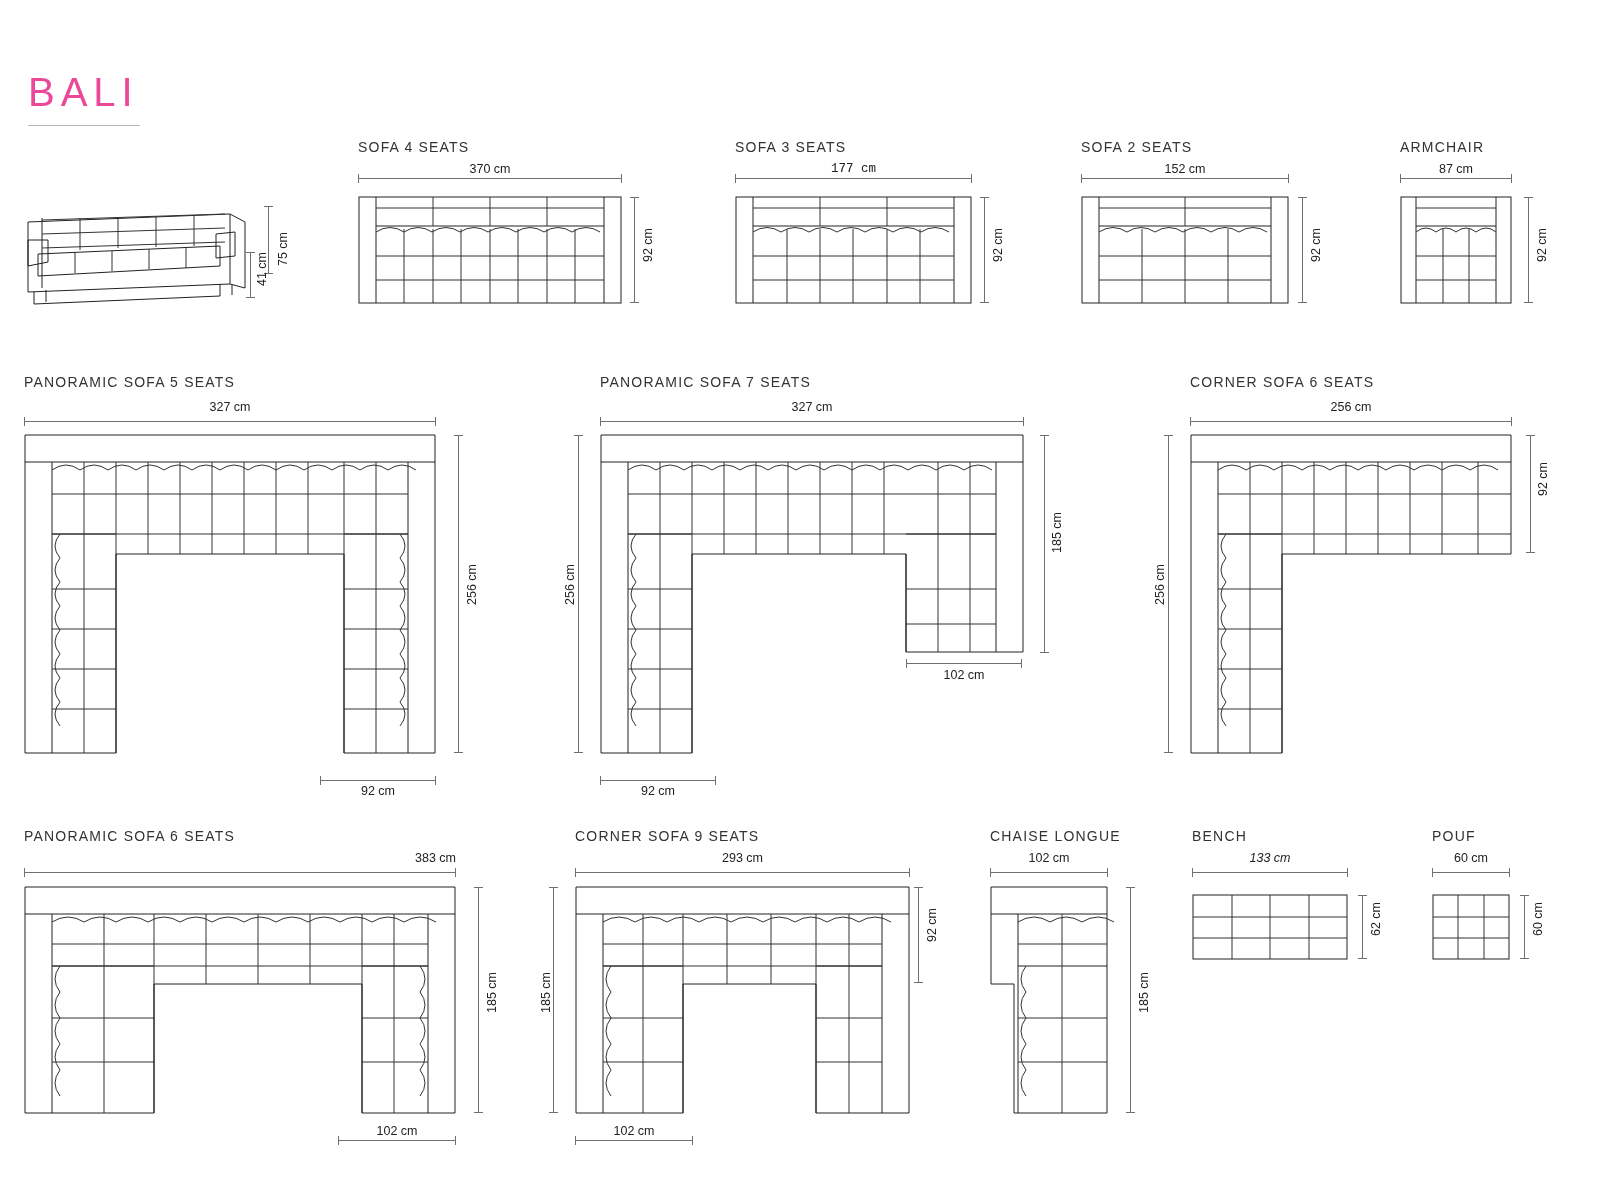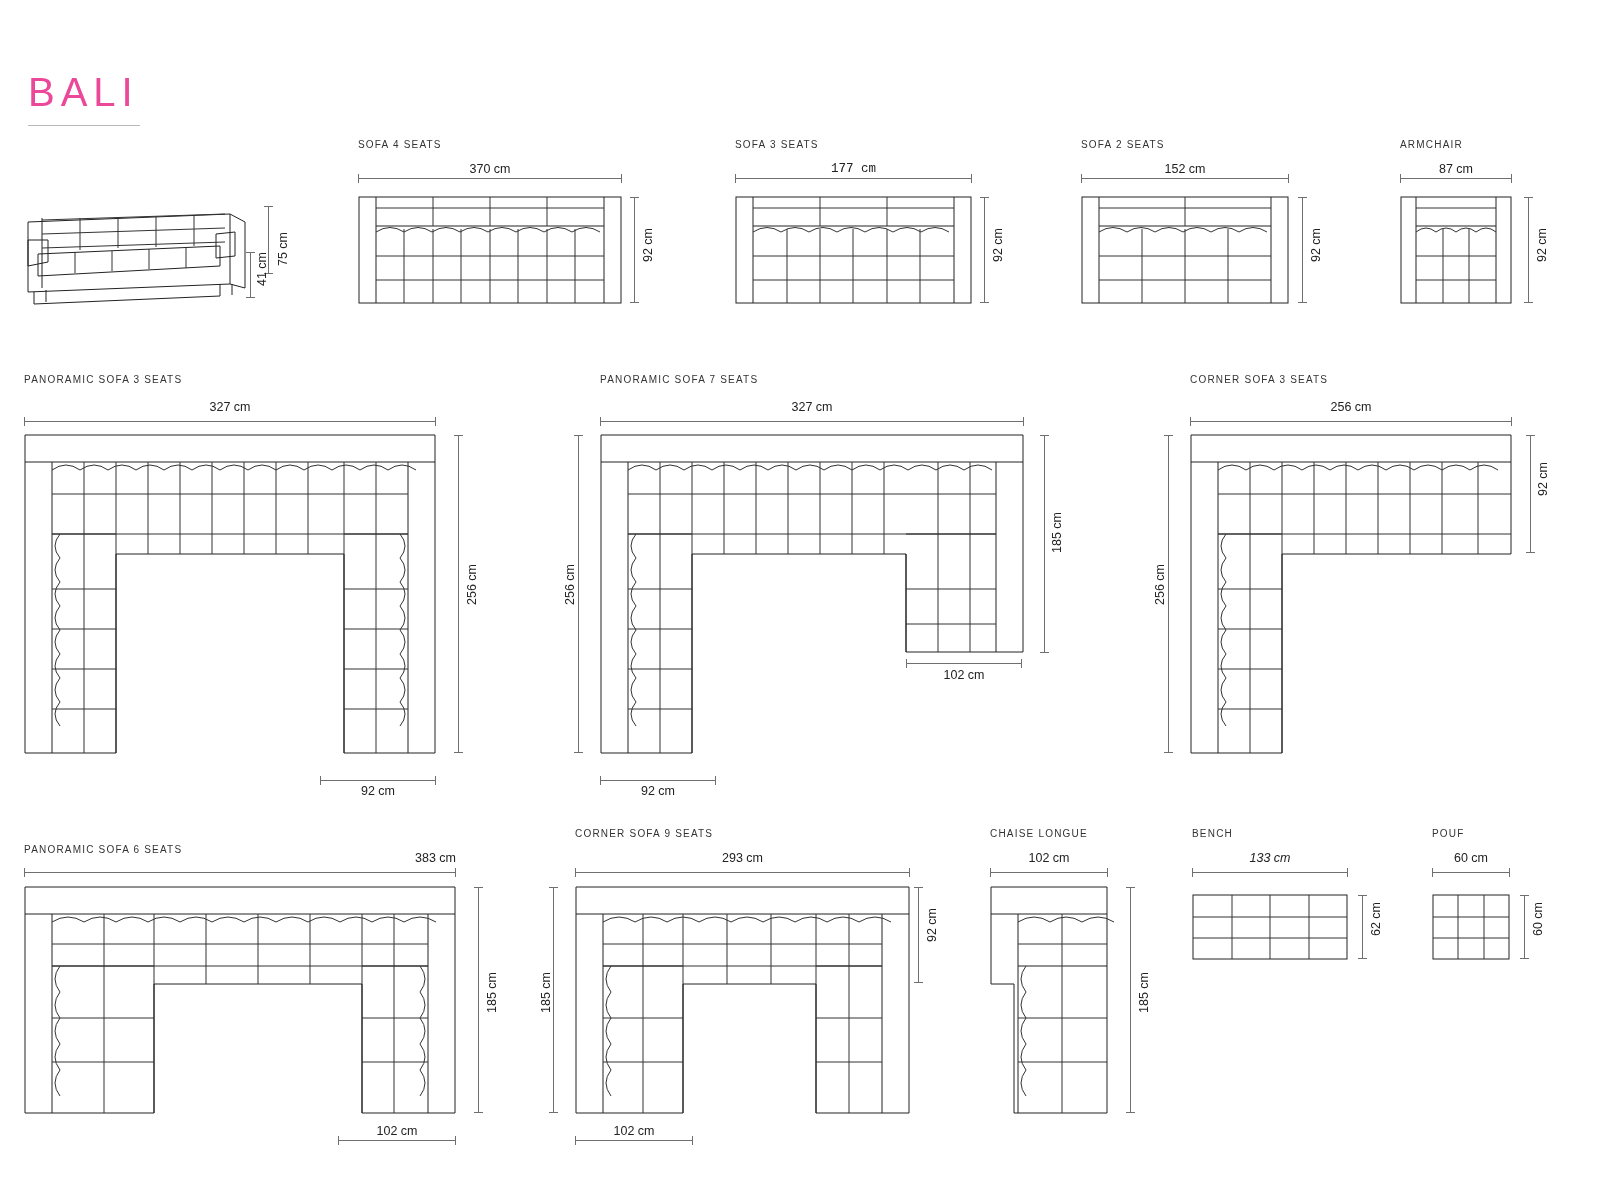--- a/index.html
+++ b/index.html
@@ -17,21 +17,21 @@
   #brand-title{
     position:absolute;left:28px;top:70px;
     font-size:40px;letter-spacing:6px;font-weight:400;color:#ec4899;
   }
   #brand-rule{
     position:absolute;left:28px;top:125px;width:112px;height:1px;background:#b9b9b9;
   }
 
   
   .item-label{
-    position:absolute;font-size:10px;letter-spacing:1.2px;color:#333;white-space:nowrap;
+    position:absolute;font-size:14px;letter-spacing:1.2px;color:#333;white-space:nowrap;
   }
   .dim-h{
     position:absolute;font-size:12.5px;color:#222;white-space:nowrap;text-align:center;
   }
   .dim-v{
     position:absolute;font-size:12.5px;color:#222;white-space:nowrap;
     writing-mode:vertical-rl;transform:rotate(180deg);
   }
 
   
@@ -158,21 +158,21 @@
       <path class="ln" d="M16 30 L96 30"></path>
       <path class="thin" d="M16 12 L96 12"></path>
       <path class="thin" d="M16 36 q10 -8 20 0 q10 -8 20 0 q10 -8 20 0 q10 -8 20 0"></path>
       <path class="thin" d="M16 60 L96 60 M16 84 L96 84"></path>
       <path class="thin" d="M43 33 L43 107 M69 33 L69 107"></path>
     </svg>
   </div>
   <div class="dline-v" style="left:1528px;top:197px;height:106px;"></div>
   <div class="dim-v" style="left:1535px;top:228px;">92 cm</div>
 
-  <div class="item-label" style="left:24px;top:374px;">PANORAMIC SOFA 3 SEATS</div>
+  <div class="item-label" style="left:24px;top:374px;">PANORAMIC SOFA 5 SEATS</div>
   <div class="dline-h" style="left:24px;top:421px;width:412px;"></div>
   <div class="dim-h" style="left:24px;top:400px;width:412px;">327 cm</div>
   <div class="draw" style="left:24px;top:434px;">
     <svg width="412" height="320" viewBox="0 0 412 320">
 
       <path class="fillw" d="M1 1 H411 V319 H320 V120 H92 V319 H1 Z"></path>
 
       <path class="ln" d="M1 28 H411 M28 28 V319 M384 28 V319"></path>
       <path class="ln" d="M28 100 H92 M320 100 H384"></path>
       <path class="ln" d="M92 120 V319 M320 120 V319"></path>
@@ -218,42 +218,42 @@
   </div>
   <div class="dline-v" style="left:578px;top:435px;height:318px;"></div>
   <div class="dim-v" style="left:563px;top:564px;">256 cm</div>
   <div class="dline-v" style="left:1044px;top:435px;height:218px;"></div>
   <div class="dim-v" style="left:1050px;top:512px;">185 cm</div>
   <div class="dline-h" style="left:600px;top:780px;width:116px;"></div>
   <div class="dim-h" style="left:600px;top:784px;width:116px;">92 cm</div>
   <div class="dline-h" style="left:906px;top:663px;width:116px;"></div>
   <div class="dim-h" style="left:906px;top:668px;width:116px;">102 cm</div>
 
-  <div class="item-label" style="left:1190px;top:374px;">CORNER SOFA 3 SEATS</div>
+  <div class="item-label" style="left:1190px;top:374px;">CORNER SOFA 6 SEATS</div>
   <div class="dline-h" style="left:1190px;top:421px;width:322px;"></div>
   <div class="dim-h" style="left:1190px;top:400px;width:322px;">256 cm</div>
   <div class="draw" style="left:1190px;top:434px;">
     <svg width="322" height="320" viewBox="0 0 322 320">
       <path class="fillw" d="M1 1 H321 V120 H92 V319 H1 Z"></path>
       <path class="ln" d="M1 28 H321 M28 28 V319 M92 120 V319"></path>
       <path class="ln" d="M28 100 H92"></path>
       <path class="thin" d="M28 36 q14 -10 28 0 q14 -10 28 0 q14 -10 28 0 q14 -10 28 0 q14 -10 28 0 q14 -10 28 0 q14 -10 28 0 q14 -10 28 0 q14 -10 28 0 q14 -10 28 0"></path>
       <path class="thin" d="M36 100 q-10 12 0 24 q-10 12 0 24 q-10 12 0 24 q-10 12 0 24 q-10 12 0 24 q-10 12 0 24 q-10 12 0 24 q-10 12 0 24"></path>
       <path class="thin" d="M28 60 H321 M28 100 H321"></path>
       <path class="thin" d="M60 28 V120 M92 28 V120 M124 28 V120 M156 28 V120 M188 28 V120 M220 28 V120 M252 28 V120 M288 28 V120"></path>
       <path class="thin" d="M28 155 H92 M28 195 H92 M28 235 H92 M28 275 H92"></path>
       <path class="thin" d="M60 120 V319"></path>
     </svg>
   </div>
   <div class="dline-v" style="left:1530px;top:435px;height:118px;"></div>
   <div class="dim-v" style="left:1536px;top:462px;">92 cm</div>
   <div class="dline-v" style="left:1168px;top:435px;height:318px;"></div>
   <div class="dim-v" style="left:1153px;top:564px;">256 cm</div>
 
-  <div class="item-label" style="left:24px;top:828px;margin-top:16px;">PANORAMIC SOFA 6 SEATS</div>
+  <div class="item-label" style="left:24px;top:828px;">PANORAMIC SOFA 6 SEATS</div>
   <div class="dline-h" style="left:24px;top:872px;width:432px;"></div>
   <div class="dim-h" style="left:24px;top:851px;width:432px;text-align:right;">383 cm</div>
   <div class="draw" style="left:24px;top:886px;">
     <svg width="432" height="228" viewBox="0 0 432 228">
       <path class="fillw" d="M1 1 H431 V227 H338 V98 H130 V227 H1 Z"></path>
       <path class="ln" d="M1 28 H431 M28 28 V227 M404 28 V227"></path>
       <path class="ln" d="M28 80 H130 M338 80 H404"></path>
       <path class="ln" d="M130 98 V227 M338 98 V227"></path>
       <path class="thin" d="M28 36 q16 -10 32 0 q16 -10 32 0 q16 -10 32 0 q16 -10 32 0 q16 -10 32 0 q16 -10 32 0 q16 -10 32 0 q16 -10 32 0 q16 -10 32 0 q16 -10 32 0 q16 -10 32 0 q16 -10 32 0"></path>
       <path class="thin" d="M36 80 q-10 13 0 26 q-10 13 0 26 q-10 13 0 26 q-10 13 0 26 q-10 13 0 26"></path>

